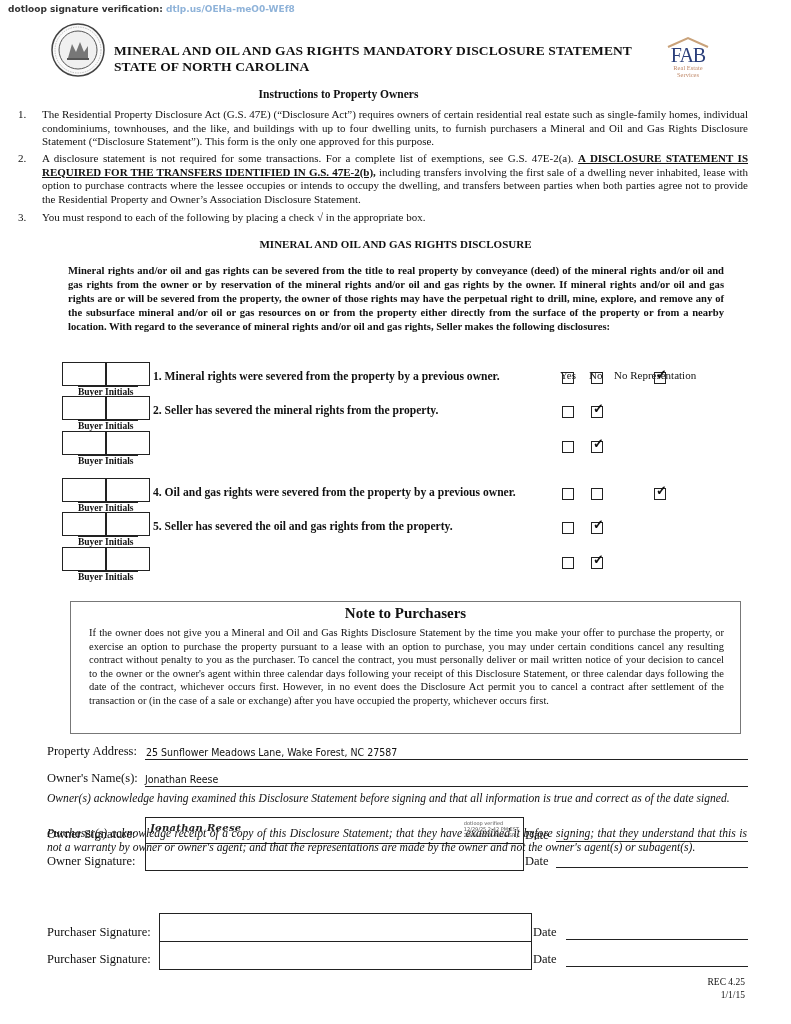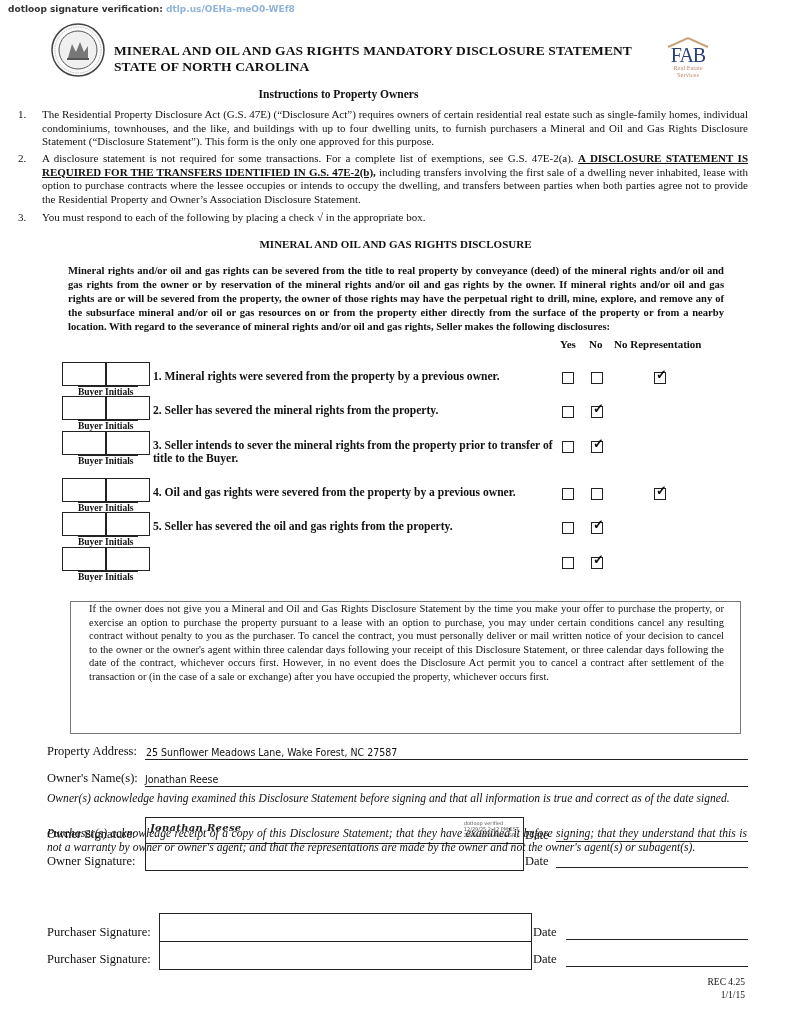--- a/index.html
+++ b/index.html
@@ -13,21 +13,21 @@
   .logo { left: 660px; top: 36px; width: 56px; height: 50px; text-align: center; }
   .logo .fab { font-family: "Liberation Serif", serif; font-size: 20px; color: #2b3f7a; letter-spacing: -1px; line-height: 18px; margin-top: 10px; }
   .logo .sub { font-size: 6.5px; color: #c08a6a; line-height: 7px; }
   .h-instr { left: 0; width: 677px; top: 88px; text-align: center; font-weight: bold; font-size: 11.5px; }
   .ol { left: 18px; width: 730px; font-size: 11px; line-height: 13.6px; text-align: justify; }
   .ol .n { position: absolute; left: 0; }
   .ol .t { margin-left: 24px; display: block; }
   .uline { text-decoration: underline; font-weight: bold; }
   .h-min { left: 0; width: 791px; top: 238px; text-align: center; font-weight: bold; font-size: 11px; }
   .intro { left: 68px; width: 656px; top: 252px; font-weight: bold; font-size: 10.6px; line-height: 14px; text-align: justify; margin-top: 12px; }
-  .colh { top: 338px; font-weight: bold; font-size: 11px; }
+  .colh { top: 369px; font-weight: normal; font-size: 11px; }
   .row { left: 62px; width: 680px; height: 36px; }
   .ibox { position: absolute; top: 0; width: 44px; height: 24px; border: 1.3px solid #222; background: #fff; box-sizing: border-box; }
   .ibox.a { left: 0; } .ibox.b { left: 44px; }
   .ilabel { position: absolute; left: 16px; top: 24px; font-weight: bold; font-size: 9.5px; border-top: 1.2px solid #222; padding-right: 4px; }
   .qtext { position: absolute; left: 91px; top: 8px; width: 400px; font-weight: bold; font-size: 11.6px; line-height: 13px; }
   .cb { position: absolute; width: 12px; height: 12px; border: 1.5px solid #222; box-sizing: border-box; top: 10px; }
   .cb.yes { left: 500px; } .cb.no { left: 529px; } .cb.nr { left: 592px; }
   .cb .mark { position: absolute; left: 1px; top: -5px; font-size: 13px; font-weight: bold; line-height: 14px; }
   .note { left: 70px; top: 601px; width: 671px; height: 133px; border: 1.5px solid #777; box-sizing: border-box; }
   .note h2 { margin: 3px 0 4px 0; text-align: center; font-size: 15px; font-weight: bold; }
@@ -114,21 +114,20 @@
       <div class="qtext">2. Seller has severed the mineral rights from the property.</div>
       <div class="cb yes"></div>
       <div class="cb no">
         <span class="mark">✓</span>
       </div>
     </div>
     <div class="abs row" style="top: 431px;">
       <div class="ibox a"></div>
       <div class="ibox b"></div>
       <div class="ilabel">Buyer Initials</div>
-      <div class="qtext">3. Seller intends to sever the mineral rights from the property prior to transfer of title to the Buyer.</div>
       <div class="cb yes"></div>
       <div class="cb no">
         <span class="mark">✓</span>
       </div>
     </div>
     <div class="abs row" style="top: 478px;">
       <div class="ibox a"></div>
       <div class="ibox b"></div>
       <div class="ilabel">Buyer Initials</div>
       <div class="qtext">4. Oil and gas rights were severed from the property by a previous owner.</div>
@@ -153,20 +152,21 @@
       <div class="ibox b"></div>
       <div class="ilabel">Buyer Initials</div>
       <div class="cb yes"></div>
       <div class="cb no">
         <span class="mark">✓</span>
       </div>
     </div>
   </div>
 
 <div class="abs note">
+  <h2>Note to Purchasers</h2>
   <p>If the owner does not give you a Mineral and Oil and Gas Rights Disclosure Statement by the time you make your offer to purchase the property, or exercise an option to purchase the property pursuant to a lease with an option to purchase, you may under certain conditions cancel any resulting contract without penalty to you as the purchaser. To cancel the contract, you must personally deliver or mail written notice of your decision to cancel to the owner or the owner's agent within three calendar days following your receipt of this Disclosure Statement, or three calendar days following the date of the contract, whichever occurs first. However, in no event does the Disclosure Act permit you to cancel a contract after settlement of the transaction or (in the case of a sale or exchange) after you have occupied the property, whichever occurs first.</p>
 </div>
 
 <div class="abs lbl" style="left:47px;top:744px">Property Address:</div>
 <div class="abs val" style="left:146px;top:746px">25 Sunflower Meadows Lane, Wake Forest, NC 27587</div>
 <div class="line" style="left:145px;top:759px;width:603px"></div>
 
 <div class="abs lbl" style="left:47px;top:771px">Owner's Name(s):</div>
 <div class="abs val" style="left:145px;top:773px">Jonathan Reese</div>
 <div class="line" style="left:145px;top:786px;width:603px"></div>

